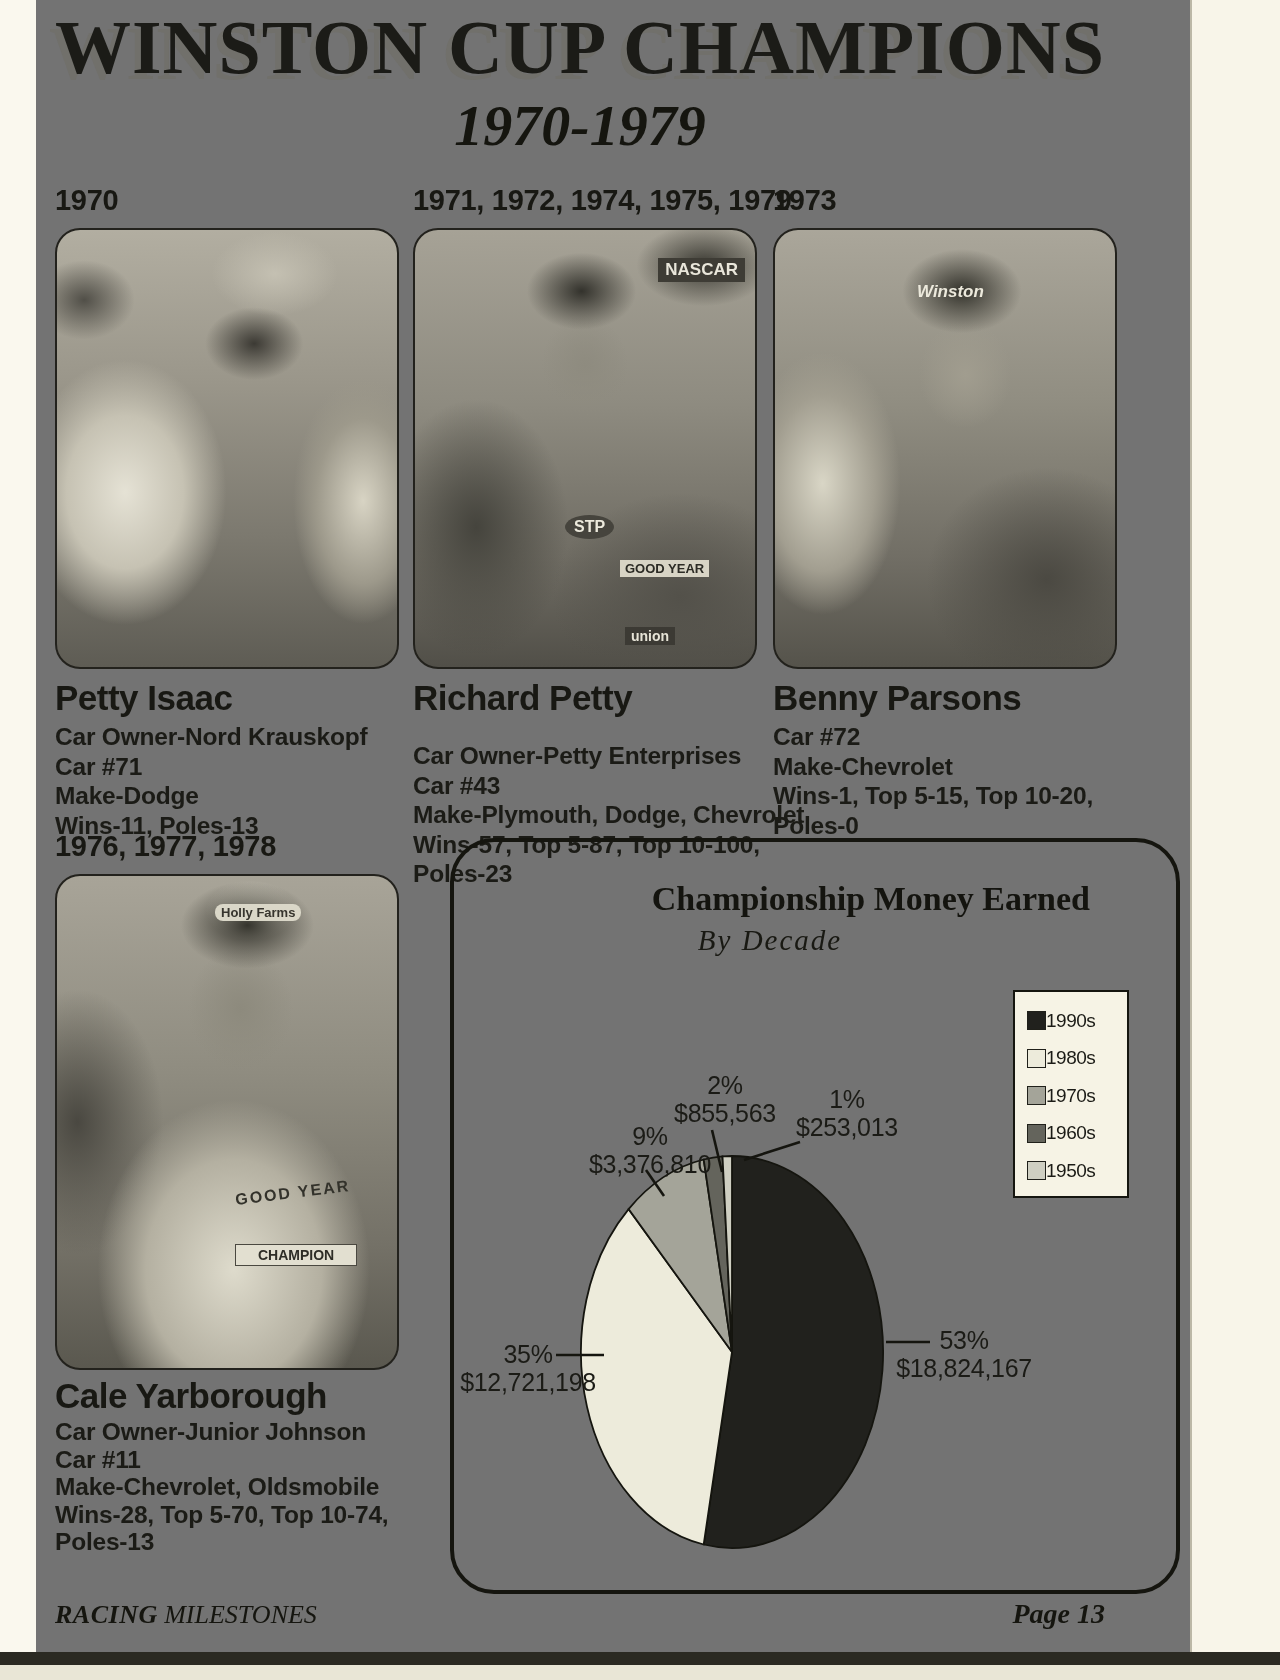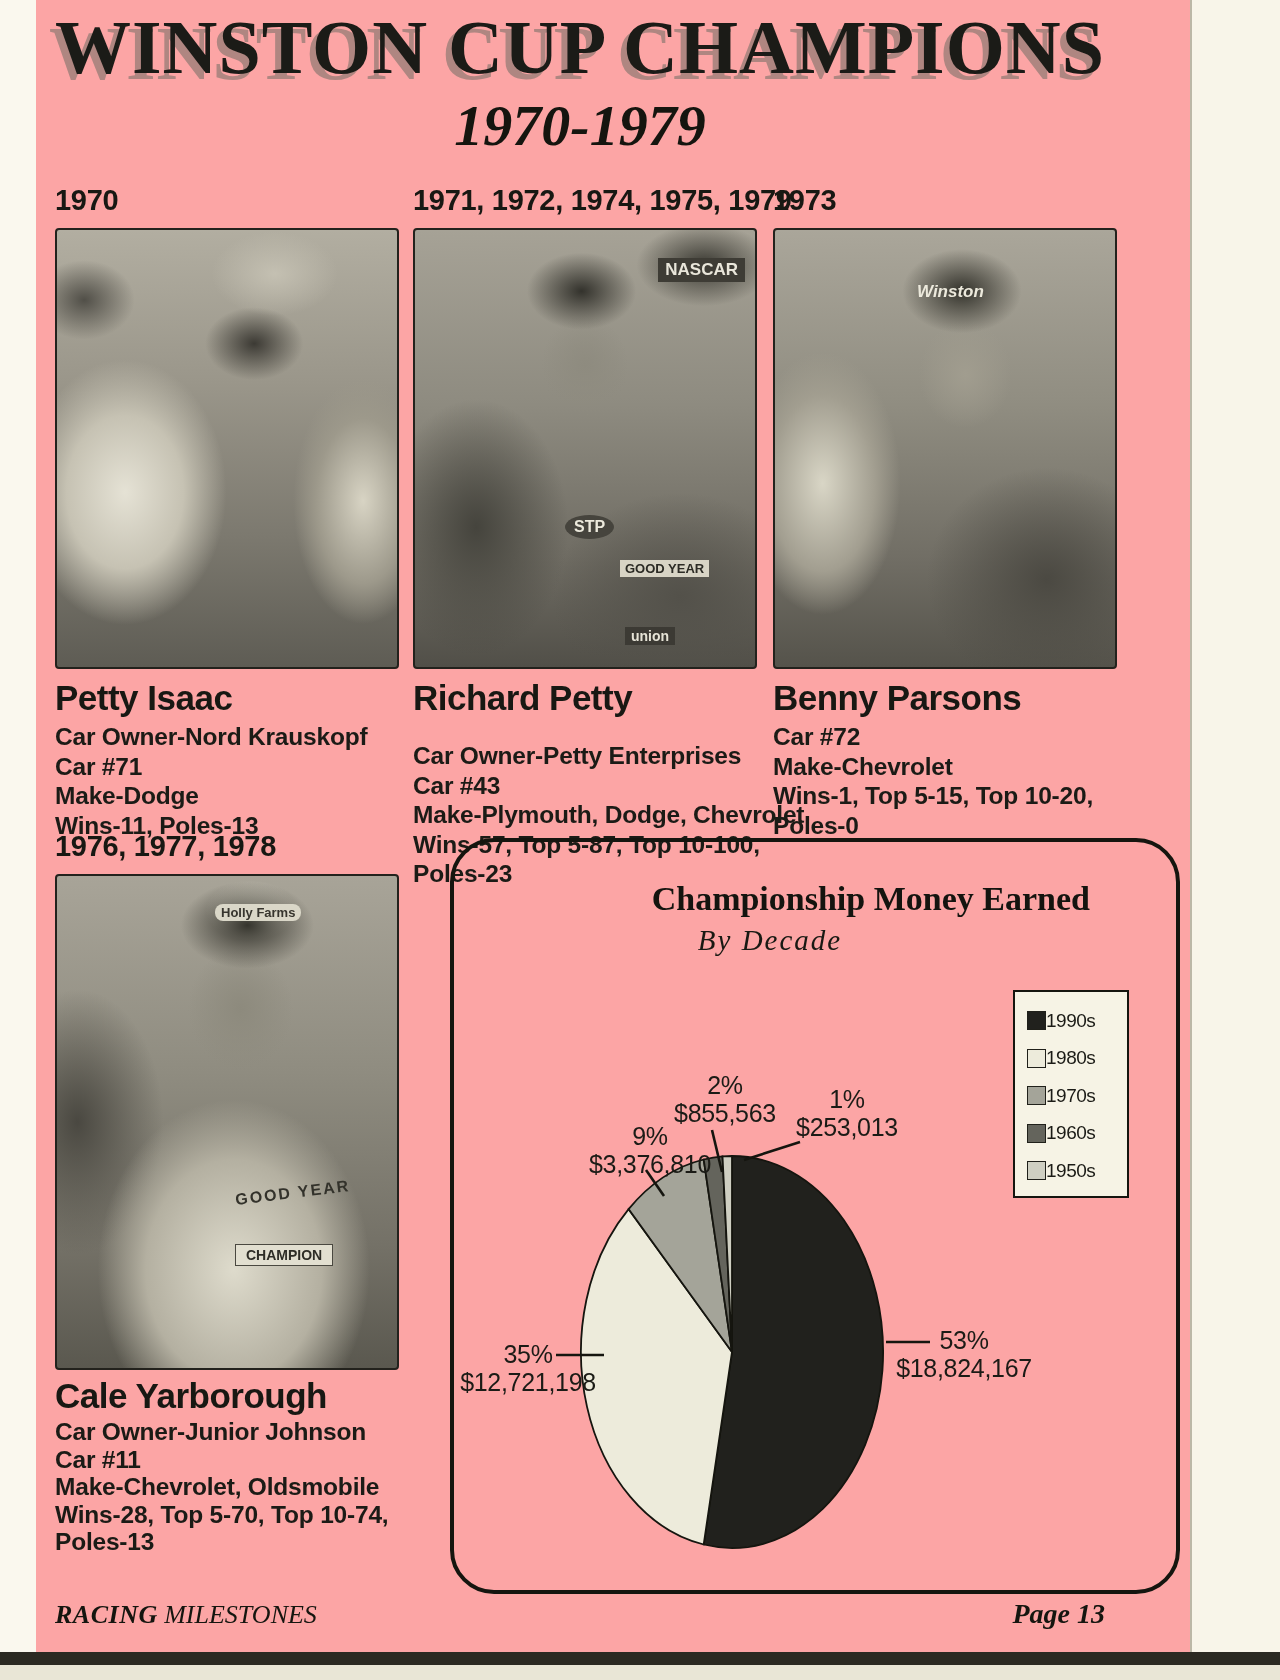--- a/index.html
+++ b/index.html
@@ -1,36 +1,36 @@
 <!DOCTYPE html>
 <html><head>
 <meta charset="utf-8">
 <style>
   html,body{margin:0;padding:0;width:1280px;height:1680px;overflow:hidden;}
   body{background:#f5f2e3;font-family:"Liberation Sans", sans-serif;color:#1b1b17;}
-  #page{position:relative;width:1280px;height:1680px;background:#fca5a5;}
+  #page{position:relative;width:1280px;height:1680px;background:#737373;}
 
   
   .page-edge-line{position:absolute;left:1190px;top:0;width:2px;height:1652px;background:#bcb8a7;}
   .page-edge-strip{position:absolute;left:1192px;top:0;width:88px;height:1652px;background:#f8f5e9;}
   .left-strip{position:absolute;left:0;top:0;width:36px;height:1652px;background:#faf8ee;}
   .bottom-band{position:absolute;left:0;top:1652px;width:1280px;height:13px;background:#2b2a22;}
   .bottom-rest{position:absolute;left:0;top:1665px;width:1280px;height:15px;background:#e9e6d6;}
 
   
   .main-title{position:absolute;left:0;top:4px;width:1160px;text-align:center;
     font-family:"Liberation Serif", serif;font-weight:700;font-size:76px;letter-spacing:1px;
     color:#1b1b17;text-shadow:-6px 6px 0 rgba(112,110,100,.55);}
   .sub-title{position:absolute;left:0;top:92px;width:1160px;text-align:center;
     font-family:"Liberation Serif", serif;font-style:italic;font-weight:700;font-size:58px;color:#15150f;}
 
   .years-label{position:absolute;font-size:29px;font-weight:700;letter-spacing:-0.3px;color:#181813;}
 
   
-  .photo{position:absolute;width:340px;border:2px solid #23221d;border-radius:4px;overflow:hidden;}
+  .photo{position:absolute;width:340px;border:2px solid #23221d;border-radius:25px;overflow:hidden;}
   #photo-isaac{left:55px;top:228px;height:437px;background:
     radial-gradient(90px 60px at 64% 10%, #c4c0b2 0%, rgba(0,0,0,0) 70%),
     radial-gradient(70px 52px at 58% 26%, #3c3a34 0%, rgba(0,0,0,0) 70%),
     radial-gradient(130px 170px at 20% 60%, #e5e2d5 0%, #c6c2b3 45%, rgba(0,0,0,0) 78%),
     radial-gradient(85px 150px at 90% 62%, #d8d4c4 0%, #9d998b 55%, rgba(0,0,0,0) 82%),
     radial-gradient(70px 55px at 8% 16%, #514f48 0%, rgba(0,0,0,0) 72%),
     linear-gradient(180deg,#b2aea1 0%,#9a968a 35%,#7c796f 70%,#5e5c54 100%);}
   #photo-petty{left:413px;top:228px;height:437px;background:
     radial-gradient(78px 55px at 49% 14%, #33322c 0%, rgba(0,0,0,0) 70%),
     radial-gradient(58px 66px at 50% 31%, #8e8b7f 0%, rgba(0,0,0,0) 75%),
@@ -110,21 +110,21 @@
     <span class="photo-mark" style="left:210px;top:365px;background:#3c3a34;color:#e6e3d6;font-size:14px;padding:1px 6px;margin-top:32px;">union</span>
   </div>
 
   <div class="photo" id="photo-parsons">
     <span class="photo-mark" style="left:142px;top:52px;color:#ece9dc;font-size:17px;font-style:italic;">Winston</span>
   </div>
 
   <div class="photo" id="photo-cale">
     <span class="photo-mark" style="left:158px;top:28px;background:#dad7c8;color:#37352e;font-size:13px;padding:1px 6px;border-radius:8px;">Holly Farms</span>
     <span class="photo-mark" style="left:178px;top:308px;color:#33322b;font-size:16px;letter-spacing:2px;transform:rotate(-7deg);">GOOD YEAR</span>
-    <span class="photo-mark" style="left:178px;top:368px;background:#e2dfd0;color:#2e2d26;font-size:14px;padding:2px 10px;border:1.5px solid #4a4840;">CHAMPION</span>
+    <span class="photo-mark" style="left:178px;top:368px;background:#e2dfd0;color:#2e2d26;font-size:14px;padding:2px 22px;border:1.5px solid #4a4840;">CHAMPION</span>
   </div>
 
   <div class="driver-name" style="left:55px;top:678px;">Petty Isaac</div>
   <div class="driver-lines" style="left:55px;top:722px;">
     <div>Car Owner-Nord Krauskopf</div>
     <div>Car #71</div>
     <div>Make-Dodge</div>
     <div>Wins-11, Poles-13</div>
   </div>
 

